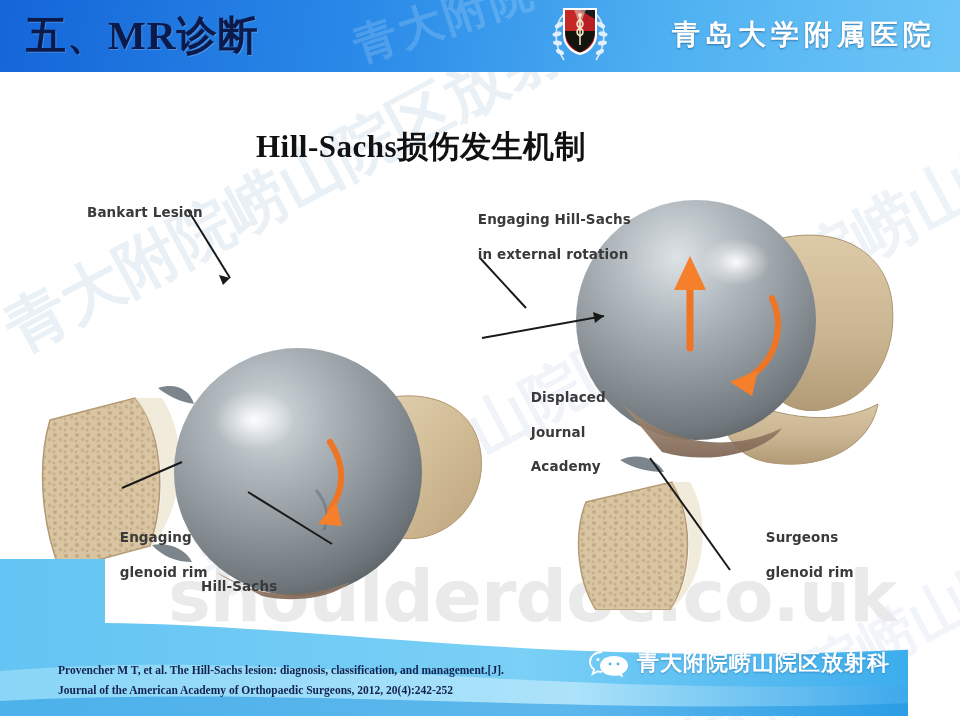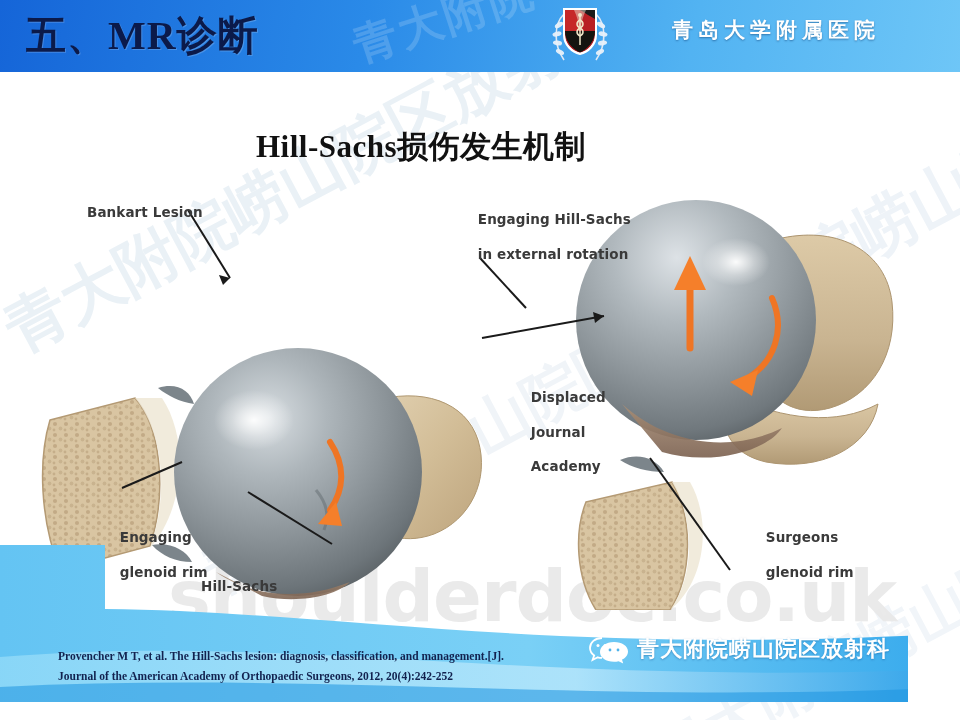--- a/index.html
+++ b/index.html
@@ -16,21 +16,21 @@
   .header-wm span{display:block;color:#fff;font-size:44px;font-weight:bold;
              letter-spacing:3px;font-family:"Liberation Serif",serif;white-space:nowrap;}
   .slide-title{position:absolute;left:26px;top:8px;font-size:40px;font-weight:bold;
           color:#0b1a4a;font-family:"Liberation Serif","DejaVu Serif",serif;
           letter-spacing:1px;text-shadow:1px 1px 0 rgba(255,255,255,.18);white-space:nowrap;}
 
   
   .logo-wrap{position:absolute;left:548px;top:4px;width:64px;height:64px;}
   .laurel{position:absolute;left:0;top:4px;width:64px;height:58px;}
   .shield{position:absolute;left:14px;top:3px;width:36px;height:48px;}
-  .hospital-name{position:absolute;left:672px;top:16px;color:#ffffff;font-size:21px;
+  .hospital-name{position:absolute;left:672px;top:16px;color:#ffffff;font-size:28px;
           font-weight:bold;letter-spacing:5px;white-space:nowrap;
           font-family:"DejaVu Sans",sans-serif;
           text-shadow:0 1px 2px rgba(0,40,90,.45);}
 
   
   .body-area{position:absolute;left:0;top:72px;width:960px;height:648px;background:#fff;overflow:hidden;}
   .bg-wm{position:absolute;color:#eef3f7;font-weight:bold;white-space:nowrap;
          font-family:"DejaVu Sans",sans-serif;pointer-events:none;user-select:none;}
   .wm-a{left:-30px;top:60px;font-size:62px;transform:rotate(-28deg);color:#eaf1f6;}
   .wm-b{left:590px;top:80px;font-size:64px;transform:rotate(-28deg);color:#eef3f8;}
@@ -45,21 +45,21 @@
   .illus{position:absolute;left:30px;top:118px;width:900px;height:420px;}
   .shoulderdoc-wm{position:absolute;left:168px;top:482px;width:640px;height:72px;
         font-size:72px;font-weight:bold;color:#e9e9e9;letter-spacing:-1px;
         font-family:"DejaVu Sans",sans-serif;white-space:nowrap;opacity:.95;}
 
   
   .lbl{position:absolute;font-family:"DejaVu Sans",sans-serif;font-size:13.5px;
        color:#3a3a3a;font-weight:600;line-height:1.28;letter-spacing:.1px;white-space:pre;margin-left:15px;}
 
   
-  .footer{position:absolute;left:0;bottom:18px;width:908px;height:165px;overflow:hidden;}
+  .footer{position:absolute;left:0;bottom:4px;width:908px;height:165px;overflow:hidden;}
   .citation{position:absolute;left:58px;bottom:16px;width:520px;
        font-family:"Liberation Serif","DejaVu Serif",serif;font-size:11.5px;
        font-weight:bold;color:#12224f;line-height:1.75;}
   .wechat{position:absolute;right:18px;bottom:38px;display:flex;align-items:center;gap:8px;}
   .wechat-label{font-size:22px;font-weight:bold;color:#ffffff;letter-spacing:1px;
        font-family:"DejaVu Sans",sans-serif;white-space:nowrap;
        text-shadow:0 1px 2px rgba(0,60,120,.35);}
 </style>
 </head>
 <body>

